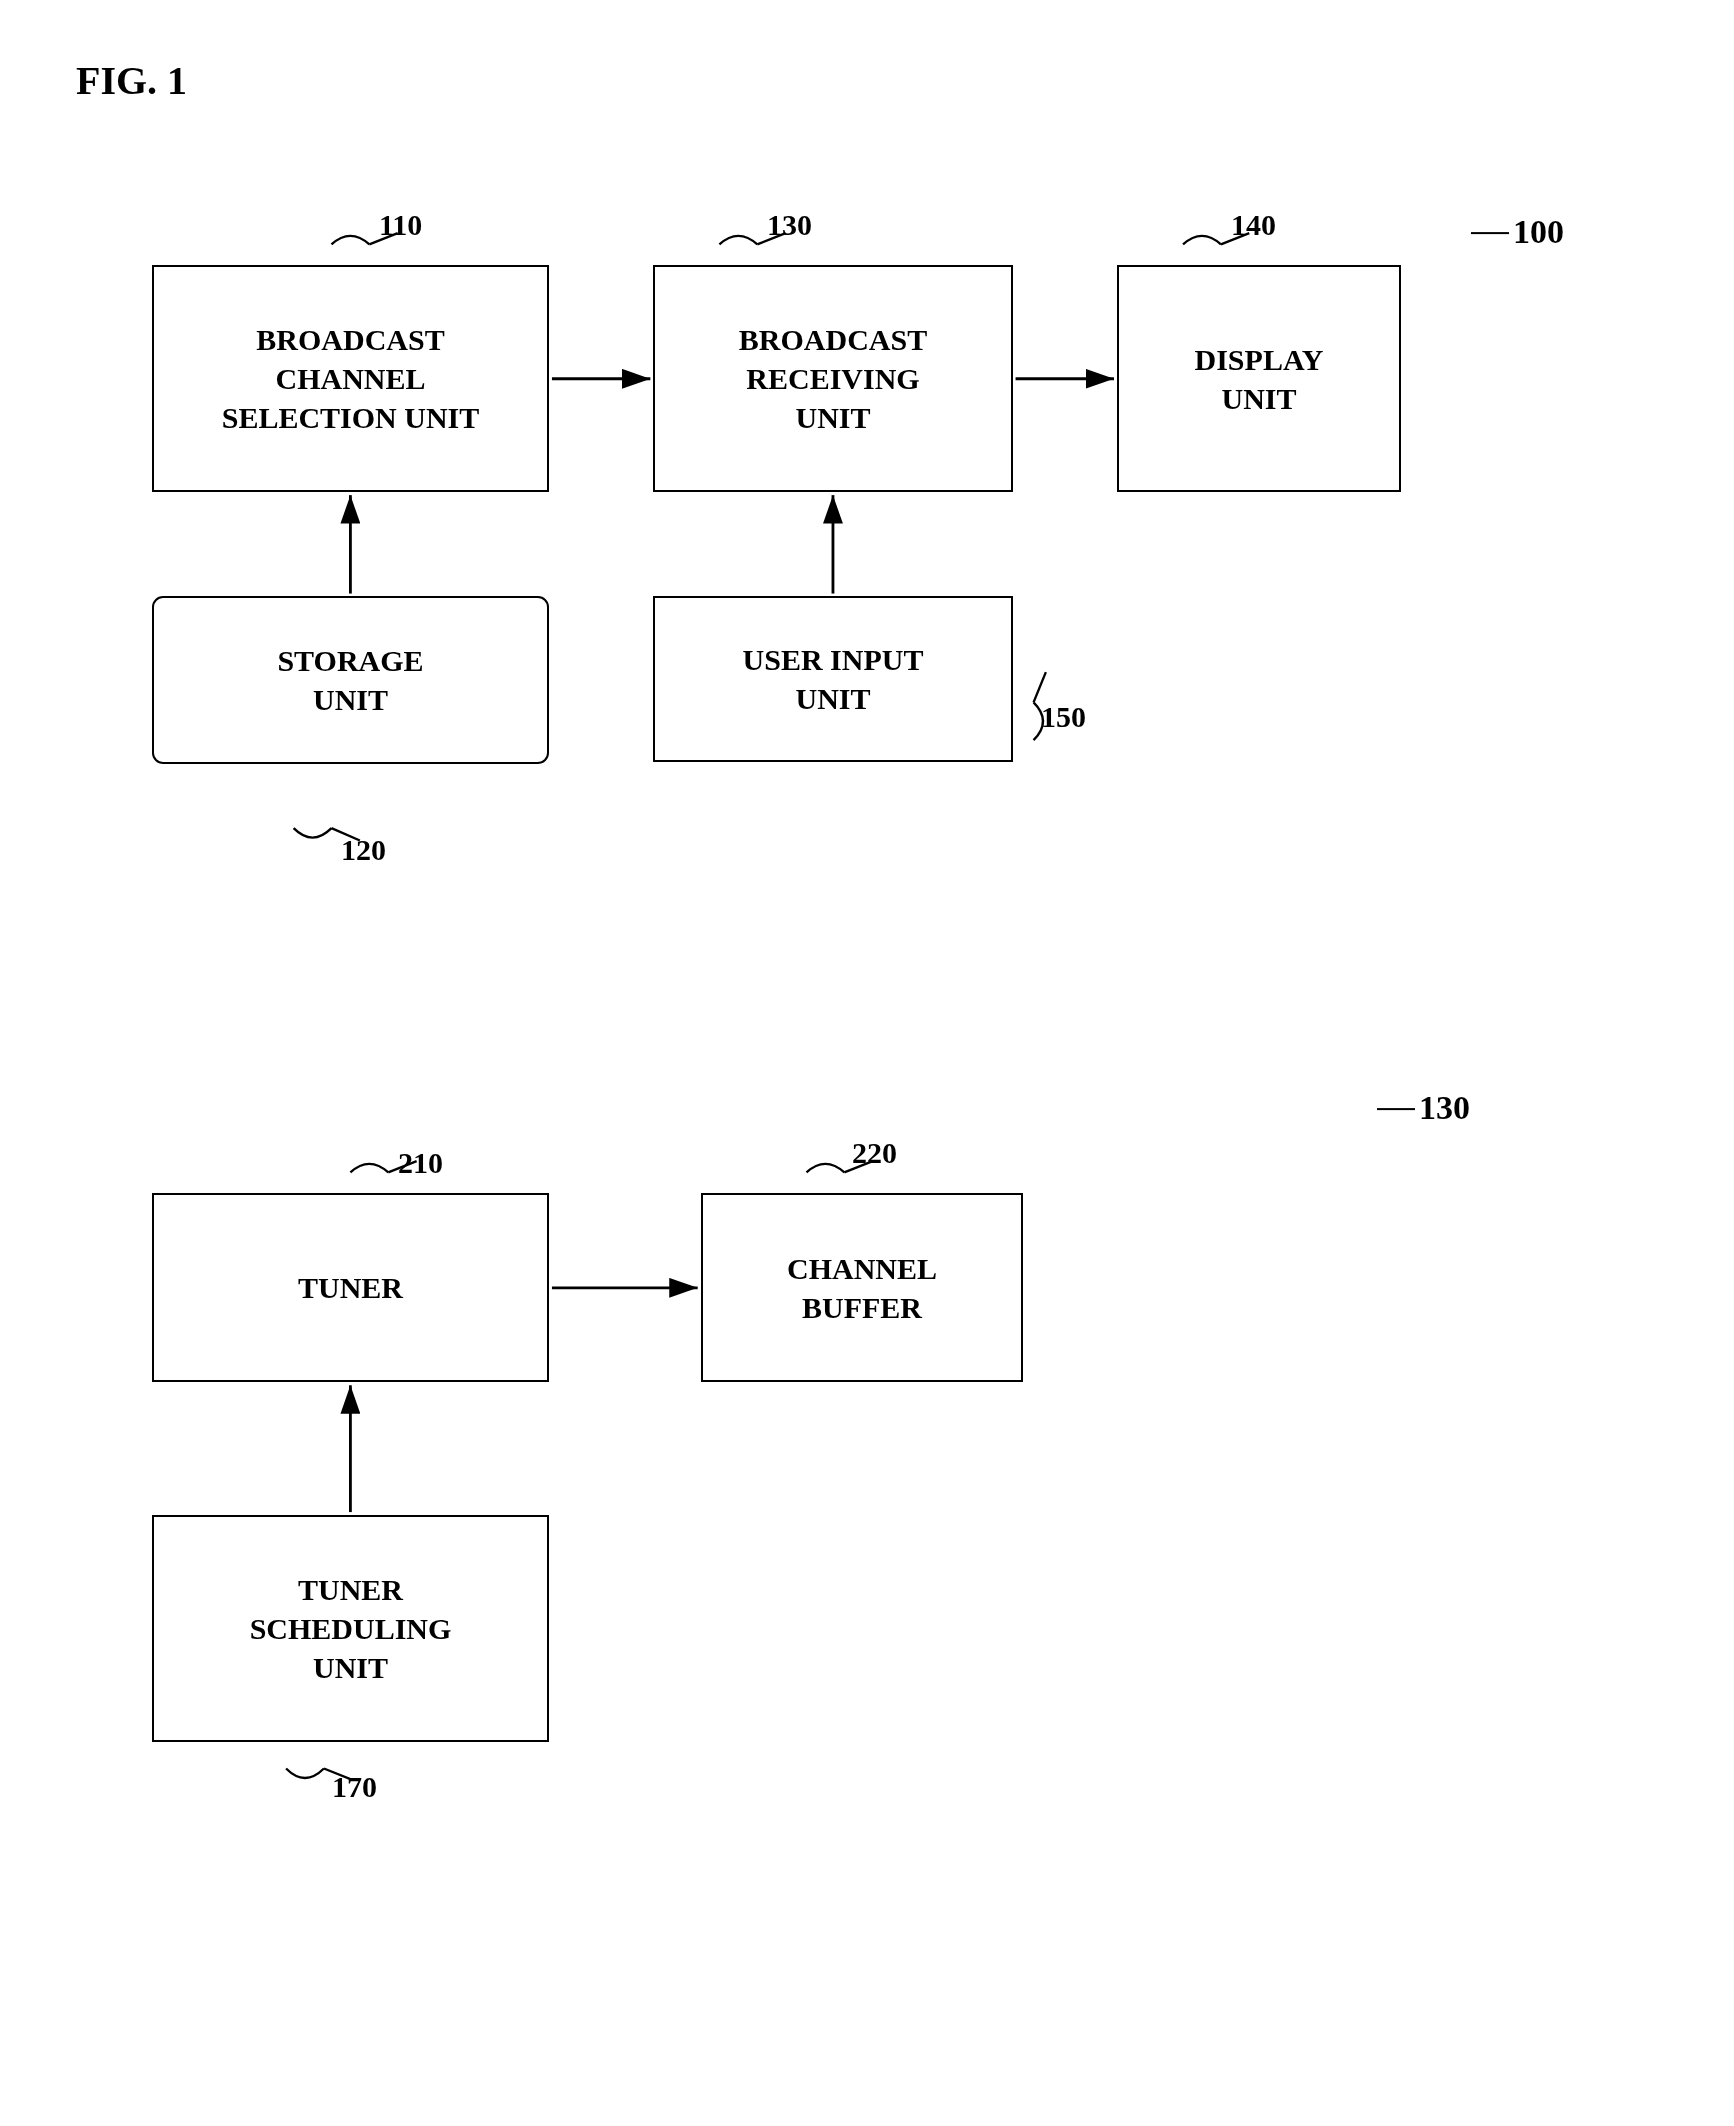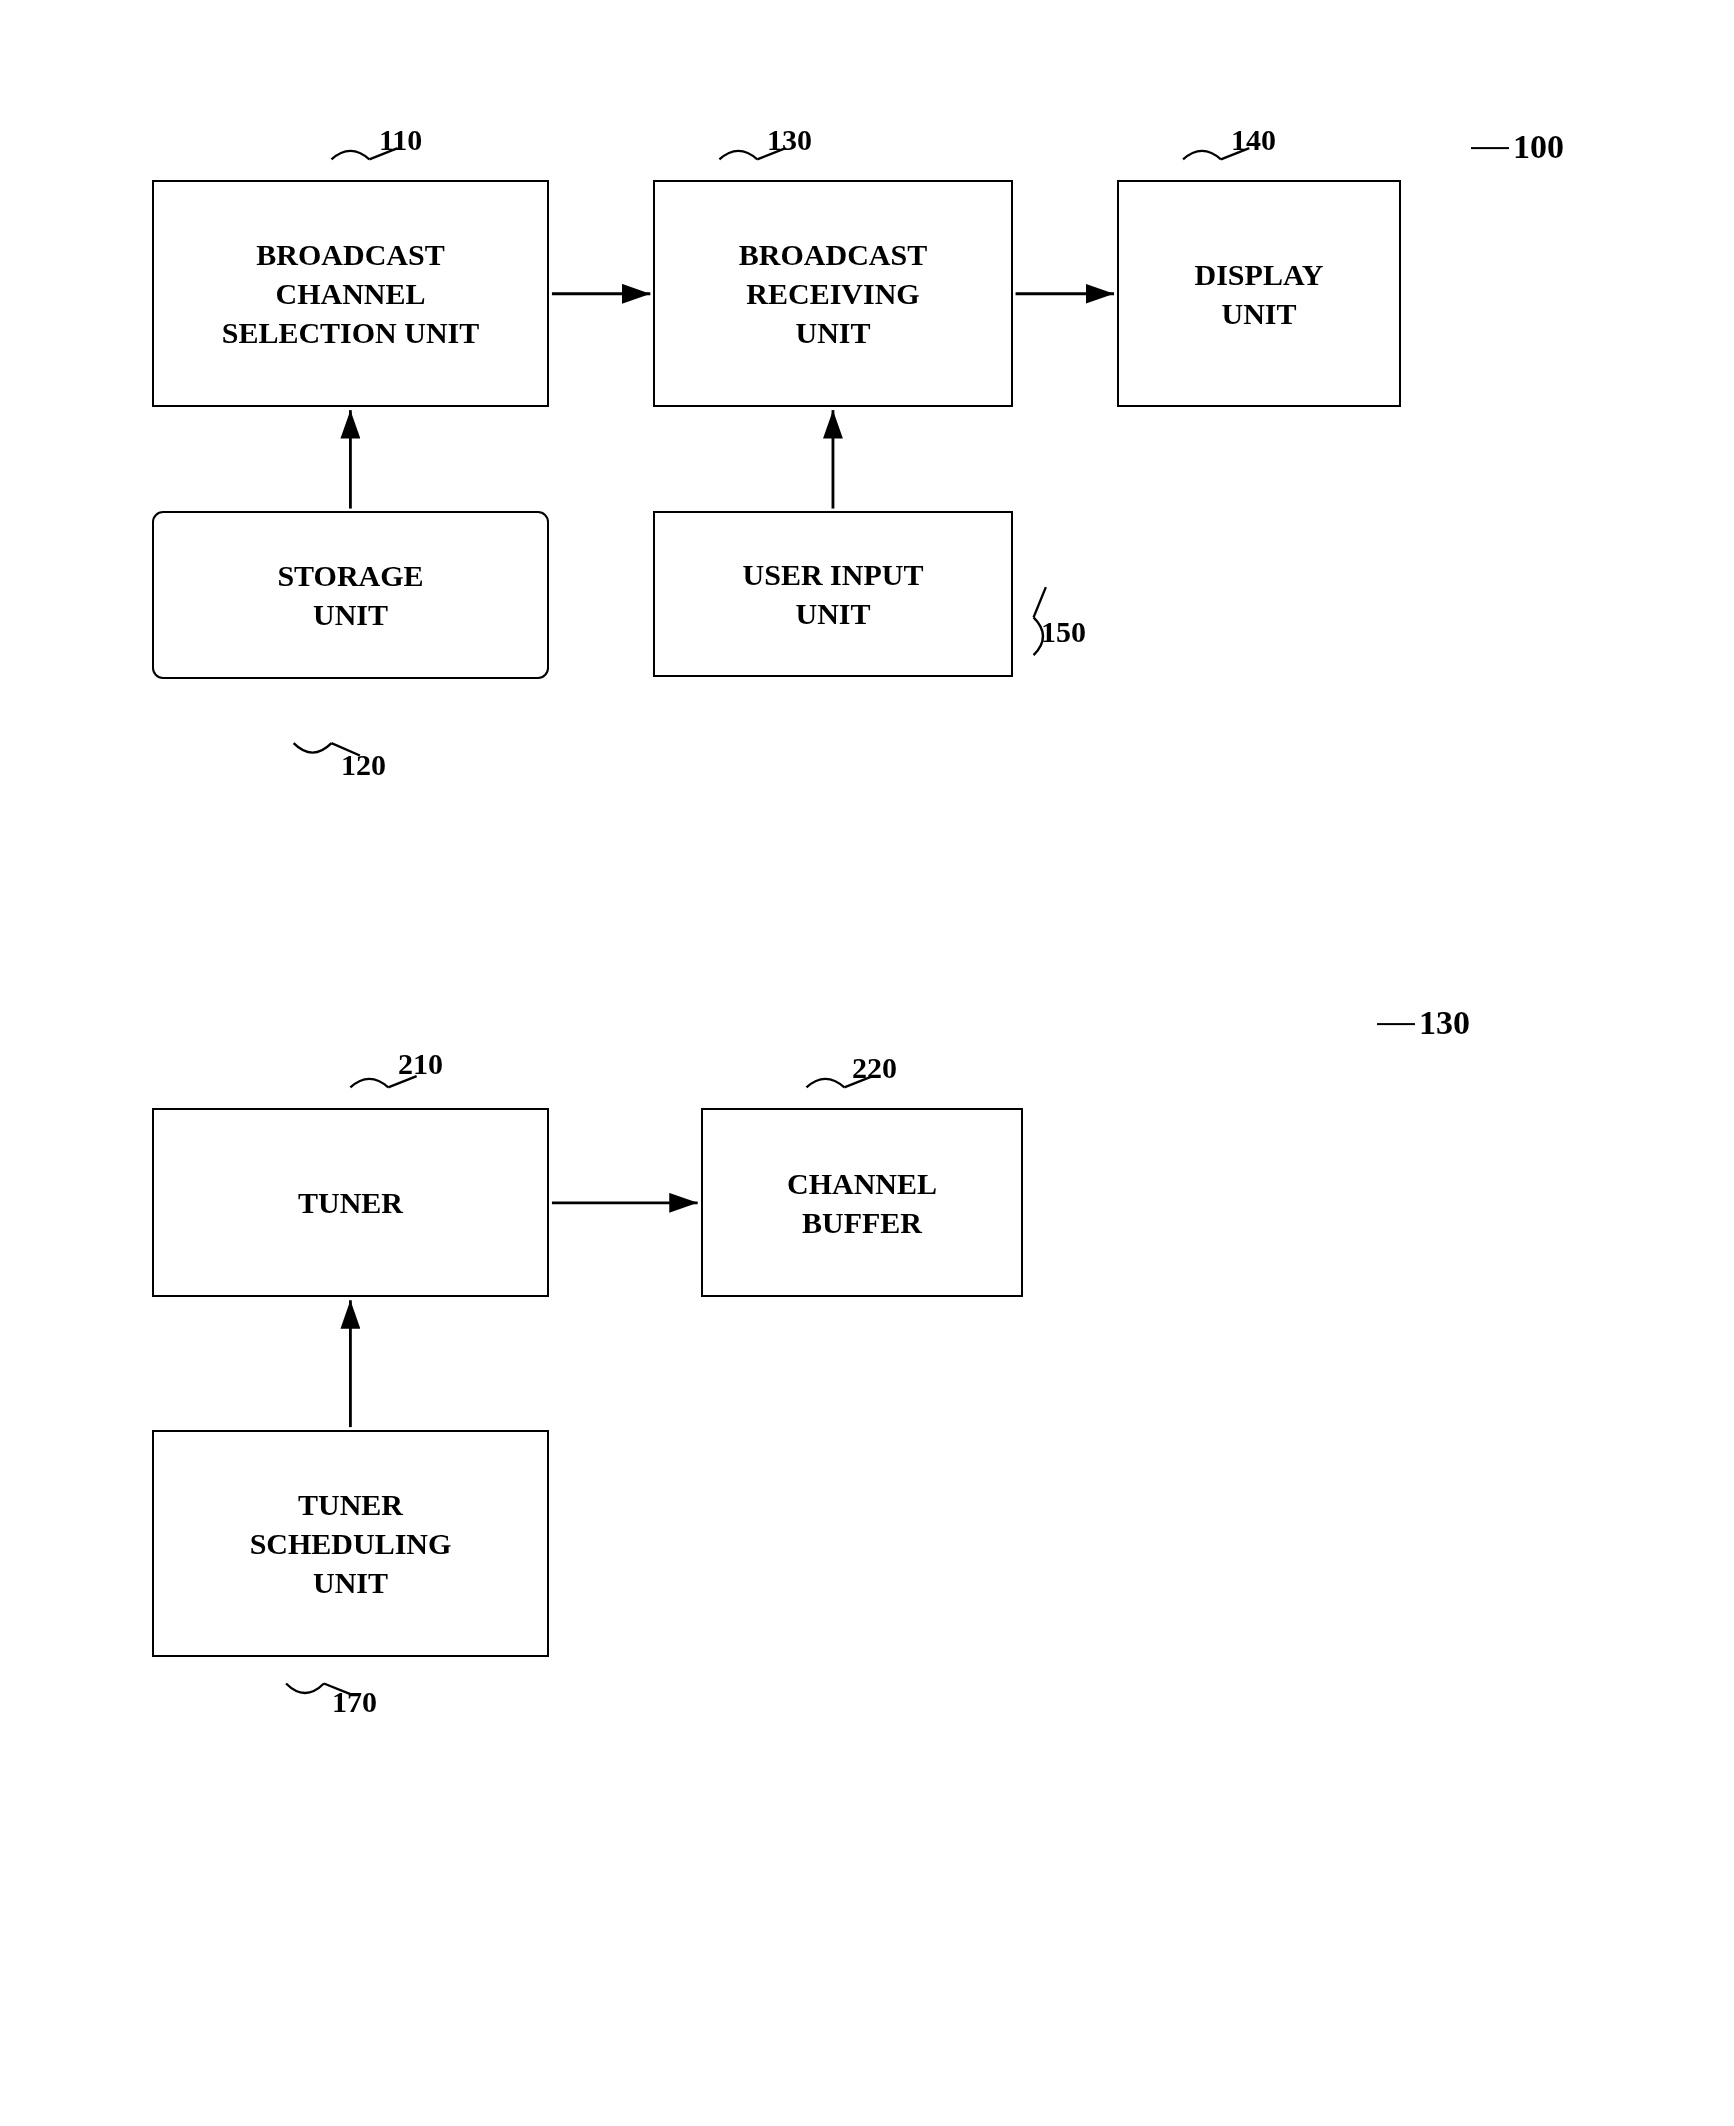--- a/index.html
+++ b/index.html
@@ -161,20 +161,21 @@
       height: 100%;
       overflow: visible;
       pointer-events: none;
     }
   </style>
 </head>
 <body>
 
 <div class="page">
 
+  <div class="fig-label">FIG. 1</div>
 
   <div class="fig1-container">
 
     <div class="ref-100">100</div>
 
     <div class="box box-broadcast-channel">
       BROADCAST<br>CHANNEL<br>SELECTION UNIT
     </div>
 
     <div class="box box-broadcast-receiving">
@@ -261,21 +262,21 @@
     </div>
 
     <div class="box box-channel-buffer">
       CHANNEL<br>BUFFER
     </div>
 
     <div class="box box-tuner-scheduling">
       TUNER<br>SCHEDULING<br>UNIT
     </div>
 
-    <div class="ref-label" style="left:322px; top:62px;">210</div>
+    <div class="ref-label" style="left:322px; top:76px;">210</div>
     <div class="ref-label" style="left:776px; top:66px;">220</div>
     <div class="ref-label" style="left:256px; top:700px;">170</div>
 
     <svg class="arrows-svg" viewBox="0 0 1673 900" width="1583" height="852">
       <defs>
         <marker id="arr-f2-1" markerWidth="10" markerHeight="7" refX="10" refY="3.5" orient="auto">
           <polygon points="0 0, 10 3.5, 0 7" fill="#000"></polygon>
         </marker>
         <marker id="arr-f2-2" markerWidth="10" markerHeight="7" refX="10" refY="3.5" orient="auto">
           <polygon points="0 0, 10 3.5, 0 7" fill="#000"></polygon>

